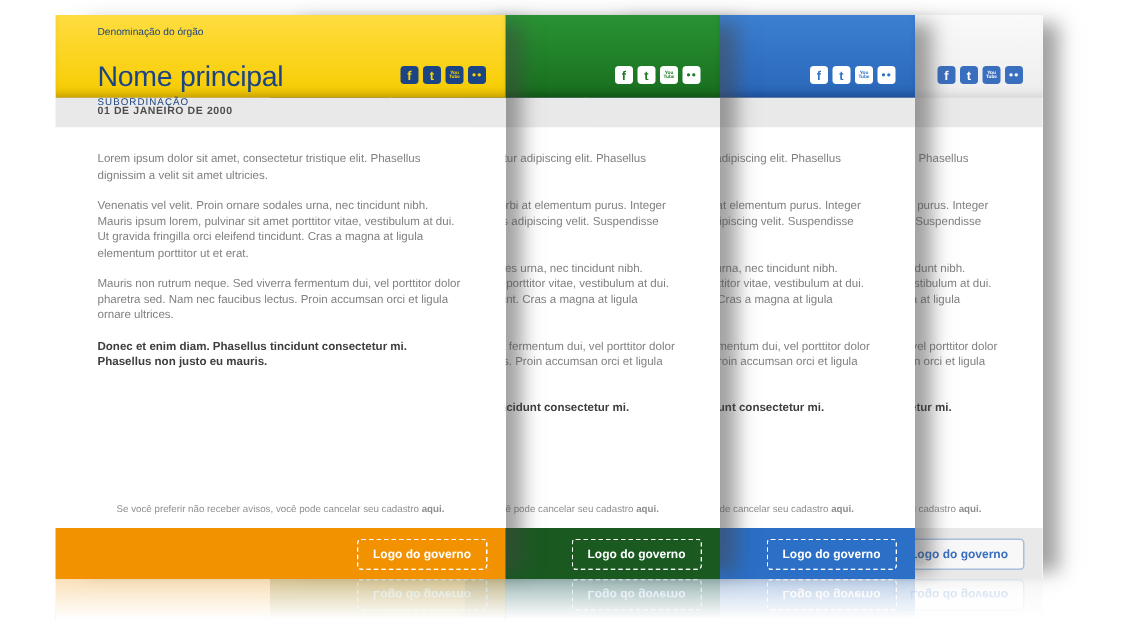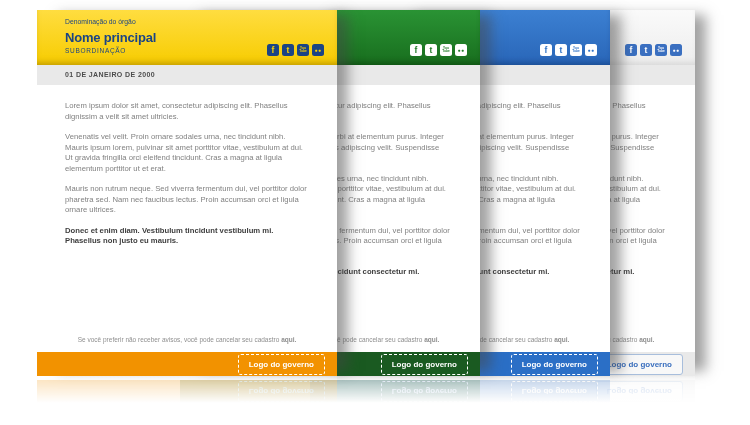--- a/index.html
+++ b/index.html
@@ -12,21 +12,21 @@
   .card{position:absolute;top:10px;width:300px}
   .card-main{position:relative;box-shadow:16px 0 12px -5px rgba(70,70,70,.5)}
 
   .hdr{
     height:55px;box-sizing:border-box;position:relative;
     padding:8px 0 0 28px;
     background:linear-gradient(var(--h1),var(--h2));
     box-shadow:inset 0 -5px 6px -3px var(--hedge);
   }
   .org{font-size:6.8px;color:var(--htext)}
-  .title{font-size:13px;font-weight:bold;color:var(--htext);letter-spacing:-.2px;margin-top:5px}
+  .title{font-size:19px;font-weight:normal;color:var(--htext);letter-spacing:-.2px;margin-top:16px}
   .sub{font-size:6.5px;color:var(--htext);letter-spacing:.7px;margin-top:2px}
 
   .social{position:absolute;right:13px;bottom:9px;display:flex;gap:3px}
   .sicon{
     width:12px;height:12px;border-radius:2.5px;flex:0 0 auto;
     background:var(--ibg);color:var(--ifg);
     display:flex;align-items:center;justify-content:center;
     font-weight:bold;font-size:8.5px;line-height:1;cursor:pointer;
   }
   .sicon.yt{font-size:3.2px;line-height:3.4px;white-space:pre-line;text-align:center}
@@ -37,21 +37,21 @@
     background:#E9E9E9;color:#4D4D4D;font-size:7px;font-weight:bold;letter-spacing:.4px;
   }
 
   .bodyarea{height:267px;background:#ffffff;position:relative;box-sizing:border-box;padding:16px 8px 0 28px}
   .para{margin:0 0 10px;font-size:7.7px;line-height:10.5px;color:#818181;white-space:pre-line}
   .para.bold{font-weight:bold;color:#3E3E3E}
   .unsub{position:absolute;bottom:9px;left:0;right:0;text-align:center;font-size:6.5px;color:#8F8F8F}
   .unsub b{cursor:pointer}
 
   .ftr{
-    height:24px;box-sizing:border-box;background:var(--fbg);
+    height:34px;box-sizing:border-box;background:var(--fbg);
     display:flex;align-items:center;justify-content:flex-end;padding-right:12px;
   }
   .logo-btn{
     border:1px var(--bstyle) var(--bborder);color:var(--btext);background:var(--bbg);
     font-size:8px;font-weight:bold;padding:5px 10px;border-radius:3px;cursor:pointer;white-space:nowrap;
   }
 
   .reflection{height:28px;position:relative;overflow:hidden;opacity:.45}
   .refl-inner{position:absolute;top:-6px;left:0;right:0;height:34px;transform:scaleY(-1)}
   .refl-fade{position:absolute;inset:0;background:linear-gradient(rgba(255,255,255,.40),#ffffff 95%)}
@@ -72,30 +72,30 @@
           <span class="sicon">t</span>
           <span class="sicon yt">You
 Tube</span>
           <span class="sicon fl">●●</span>
         </div>
       </div>
 
       <div class="datebar">01 DE JANEIRO DE 2000</div>
 
       <div class="bodyarea">
-        <p class="para">Lorem ipsum dolor sit amet, consectetur adipiscing elit. Phasellus
-dignissim a velit sit amet ultricies.</p>
-        <p class="para">Venenatis vel velit. Proin ornare sodales urna, nec tincidunt nibh.
-Mauris ipsum lorem, pulvinar sit amet porttitor vitae, vestibulum at dui.
-Ut gravida fringilla orci eleifend tincidunt. Cras a magna at ligula
-elementum porttitor ut et erat.</p>
-        <p class="para">Mauris non rutrum neque. Sed viverra fermentum dui, vel porttitor dolor
-pharetra sed. Nam nec faucibus lectus. Proin accumsan orci et ligula
-ornare ultrices.</p>
-        <p class="para bold">Donec et enim diam. Vestibulum tincidunt vestibulum mi.
+        <p class="para">Lorem ipsum dolor sit amet, consectetur tristique elit. Phasellus
+dignissim a velit sit amet ultricies.</p>
+        <p class="para">Venenatis vel velit. Proin ornare sodales urna, nec tincidunt nibh.
+Mauris ipsum lorem, pulvinar sit amet porttitor vitae, vestibulum at dui.
+Ut gravida fringilla orci eleifend tincidunt. Cras a magna at ligula
+elementum porttitor ut et erat.</p>
+        <p class="para">Mauris non rutrum neque. Sed viverra fermentum dui, vel porttitor dolor
+pharetra sed. Nam nec faucibus lectus. Proin accumsan orci et ligula
+ornare ultrices.</p>
+        <p class="para bold">Donec et enim diam. Phasellus tincidunt consectetur mi.
 Phasellus non justo eu mauris.</p>
         <div class="unsub"><span>Se você preferir não receber avisos, você pode cancelar seu cadastro </span><b>aqui.</b></div>
       </div>
 
       <div class="ftr">
         <span class="logo-btn">Logo do governo</span>
       </div>
     </div>
 
     <div class="reflection">

